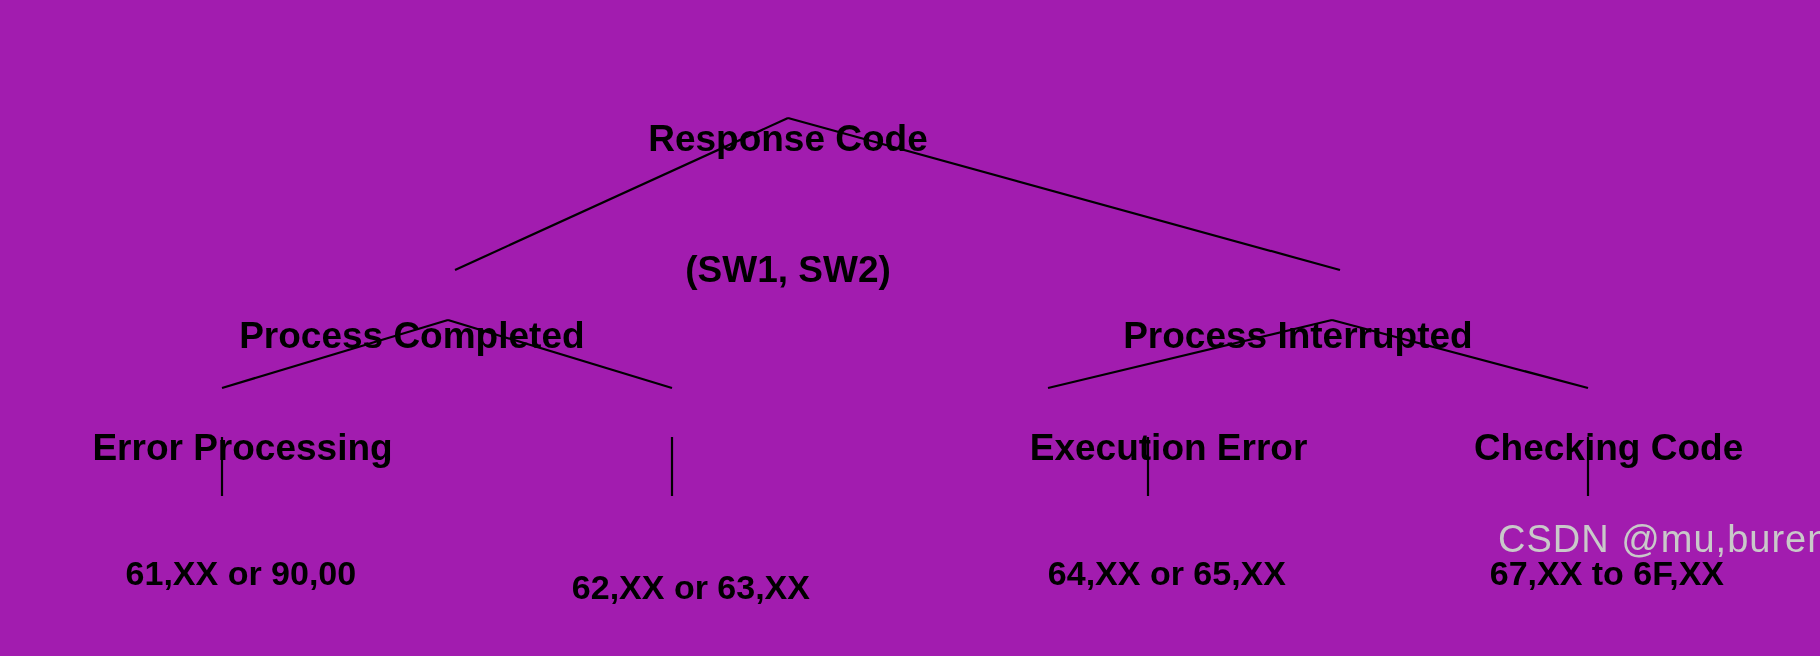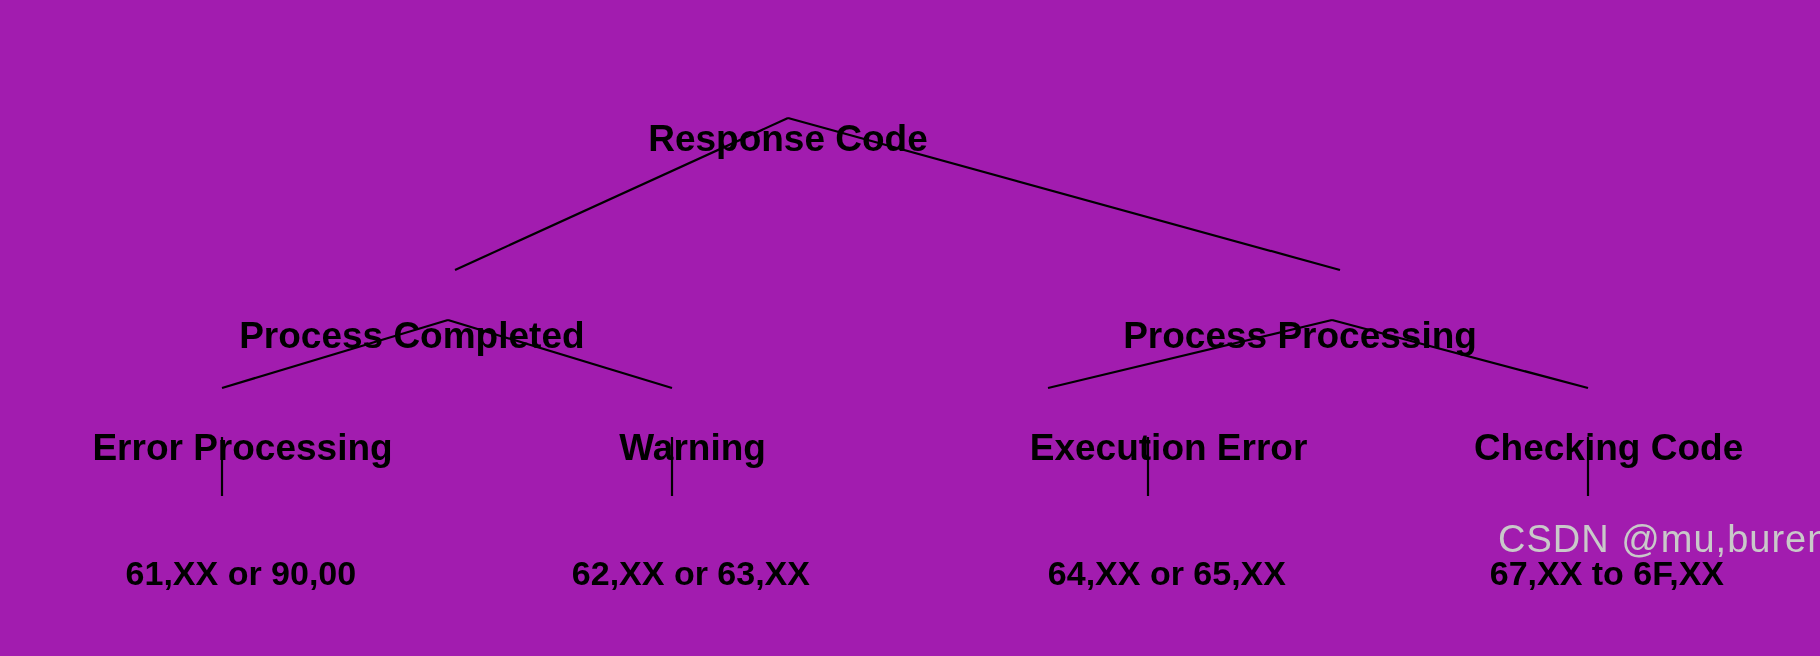--- a/index.html
+++ b/index.html
@@ -77,46 +77,44 @@
     <line x1="1332" y1="320" x2="1588" y2="388" stroke="#000000" stroke-width="2.2"></line>
 
     <line x1="222" y1="437" x2="222" y2="496" stroke="#000000" stroke-width="2.2"></line>
     <line x1="672" y1="437" x2="672" y2="496" stroke="#000000" stroke-width="2.2"></line>
     <line x1="1148" y1="437" x2="1148" y2="496" stroke="#000000" stroke-width="2.2"></line>
     <line x1="1588" y1="437" x2="1588" y2="496" stroke="#000000" stroke-width="2.2"></line>
   </svg>
 
   <div class="node node-root" style="left:538px; top:30px; width:500px;">
     <div>Response Code</div>
+    <div>(SW1, SW2)</div>
   </div>
 
   <div class="node node-l2" style="left:198px; top:270px; width:500px;">
     <span>Process Completed</span>
   </div>
   <div class="node node-l2" style="left:1082px; top:270px; width:500px;">
-    <span>Process Processing</span>
+    <span>Process Interrupted</span>
   </div>
 
   <div class="node node-l3" style="left:-28px; top:382px; width:500px;">
     <span>Error Processing</span>
-  </div>
-  <div class="node node-l3" style="left:422px; top:382px; width:500px;">
-    <span>Warning</span>
   </div>
   <div class="node node-l3" style="left:898px; top:382px; width:500px;">
     <span>Execution Error</span>
   </div>
   <div class="node node-l3" style="left:1338px; top:382px; width:500px;">
     <span>Checking Code</span>
   </div>
 
   <div class="node node-leaf" style="left:-28px; top:513px; width:500px;">
     <span>61,XX or 90,00</span>
   </div>
-  <div class="node node-leaf" style="left:422px; top:513px; width:500px;">
+  <div class="node node-leaf" style="left:422px; top:527px; width:500px;">
     <span>62,XX or 63,XX</span>
   </div>
   <div class="node node-leaf" style="left:898px; top:513px; width:500px;">
     <span>64,XX or 65,XX</span>
   </div>
   <div class="node node-leaf" style="left:1338px; top:513px; width:500px;">
     <span>67,XX to 6F,XX</span>
   </div>
 
   <div class="watermark" style="left:1498px; top:518px;">CSDN @mu,burend</div>

